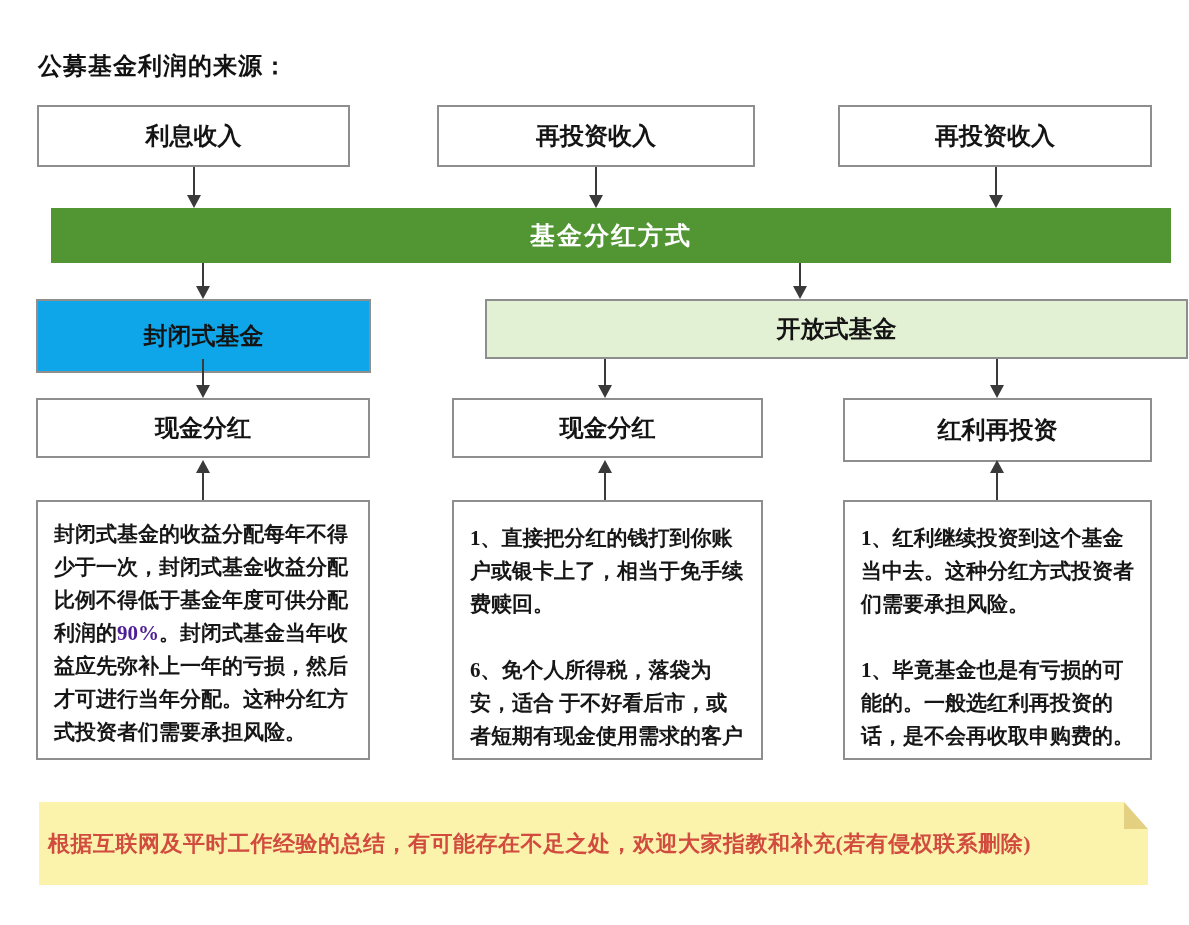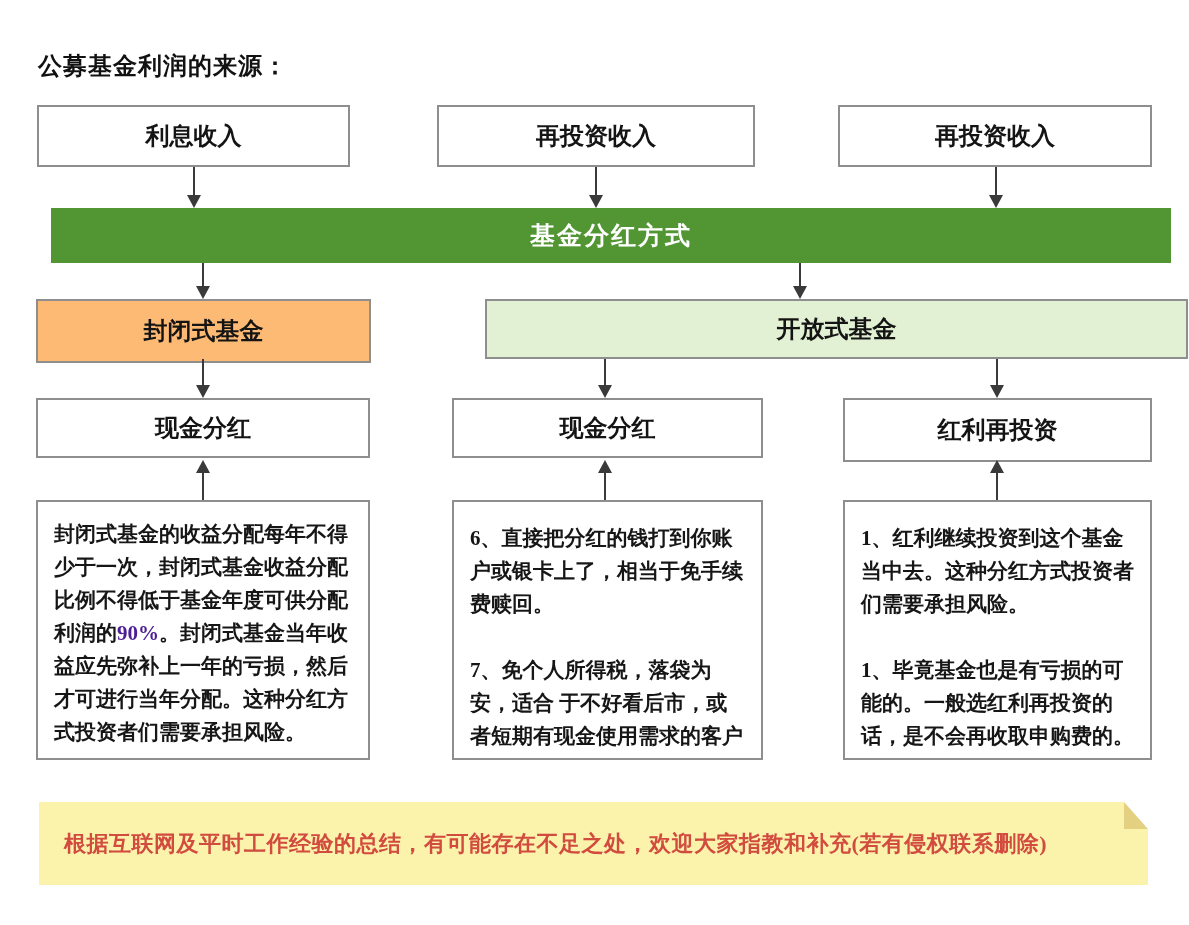--- a/index.html
+++ b/index.html
@@ -13,21 +13,21 @@
 
   
   .src1 { left:37px;  top:105px; width:313px; height:62px; }
   .src2 { left:437px; top:105px; width:318px; height:62px; }
   .src3 { left:838px; top:105px; width:314px; height:62px; }
 
   
   .banner { position:absolute; left:35px; top:208px; width:1120px; height:55px; background:#519633; color:#ffffff; display:flex; align-items:center; justify-content:center; font-weight:bold; font-size:25px; letter-spacing:2px;margin-left:16px; }
 
   
-  .closed-fund { left:36px;  top:299px; width:335px; height:64px; background:#fdba74; }
+  .closed-fund { left:36px;  top:299px; width:335px; height:74px; background:#0ea5e9; }
   .open-fund   { left:450px; top:299px; width:703px; height:60px; background:#e2f0d4;margin-left:35px; }
 
   
   .method1 { left:36px;  top:398px; width:334px; height:60px; }
   .method2 { left:452px; top:398px; width:311px; height:60px; }
   .method3 { left:843px; top:398px; width:309px; height:64px; }
 
   
   .detail { position:absolute; top:500px; height:260px; border:2px solid #8e8e8e; background:#ffffff; font-weight:bold; font-size:21px; line-height:33px; color:#161616; }
   .detail1 { left:36px;  width:334px; padding:16px 15px 0 16px; }
@@ -52,21 +52,21 @@
   .ar-c1 { left:196px; top:359px; height:39px; }
   .ar-c2 { left:598px; top:359px; height:39px; }
   .ar-c3 { left:990px; top:359px; height:39px; }
   .ar-u1 { left:196px; top:460px; height:40px; }
   .ar-u2 { left:598px; top:460px; height:40px; }
   .ar-u3 { left:990px; top:460px; height:40px; }
   .a-down .shaft { height:calc(100% - 12px); }
   .a-up .shaft { height:calc(100% - 12px); }
 
   
-  .note { position:absolute; left:39px; top:802px; width:1109px; height:83px; background:#fbf2ac; display:flex; align-items:center; padding-left:25px; }
+  .note { position:absolute; left:39px; top:802px; width:1109px; height:83px; background:#fbf2ac; display:flex; align-items:center; padding-left:9px; }
   .note-fold { content:""; position:absolute; top:0; right:0; width:0; height:0; border-style:solid; border-width:0 24px 27px 0; border-color:#ffffff #ffffff #e3d081 #e3d081; }
   .note-text { font-size:22px; font-weight:bold; color:#d14b3e; letter-spacing:0.5px; }
 </style>
 </head>
 <body>
 
 <div class="canvas">
 
   <div class="page-title">公募基金利润的来源：</div>
 
@@ -146,22 +146,22 @@
     </div>
   <div class="arrow a-up ar-u3">
       <div class="head-up"></div>
       <div class="shaft"></div>
     </div>
 
   <div class="detail detail1">
     <p><span>封闭式基金的收益分配每年不得少于一次，封闭式基金收益分配比例不得低于基金年度可供分配利润的</span><span class="hl-red">90%</span><span>。封闭式基金当年收益应先弥补上一年的亏损，然后才可进行当年分配。这种分红方式投资者们需要承担风险。</span></p>
   </div>
   <div class="detail detail2">
-    <p>6、直接把分红的钱打到你账户或银卡上了，相当于免手续费赎回。</p>
-    <p>7、免个人所得税，落袋为安，适合 于不好看后市，或者短期有现金使用需求的客户</p>
+    <p>1、直接把分红的钱打到你账户或银卡上了，相当于免手续费赎回。</p>
+    <p>6、免个人所得税，落袋为安，适合 于不好看后市，或者短期有现金使用需求的客户</p>
   </div>
   <div class="detail detail3">
     <p>1、红利继续投资到这个基金当中去。这种分红方式投资者们需要承担风险。</p>
     <p>1、毕竟基金也是有亏损的可能的。一般选红利再投资的话，是不会再收取申购费的。</p>
   </div>
 
   <div class="note">
     <div class="note-fold"></div>
     <span class="note-text">根据互联网及平时工作经验的总结，有可能存在不足之处，欢迎大家指教和补充(若有侵权联系删除)</span>
   </div>

